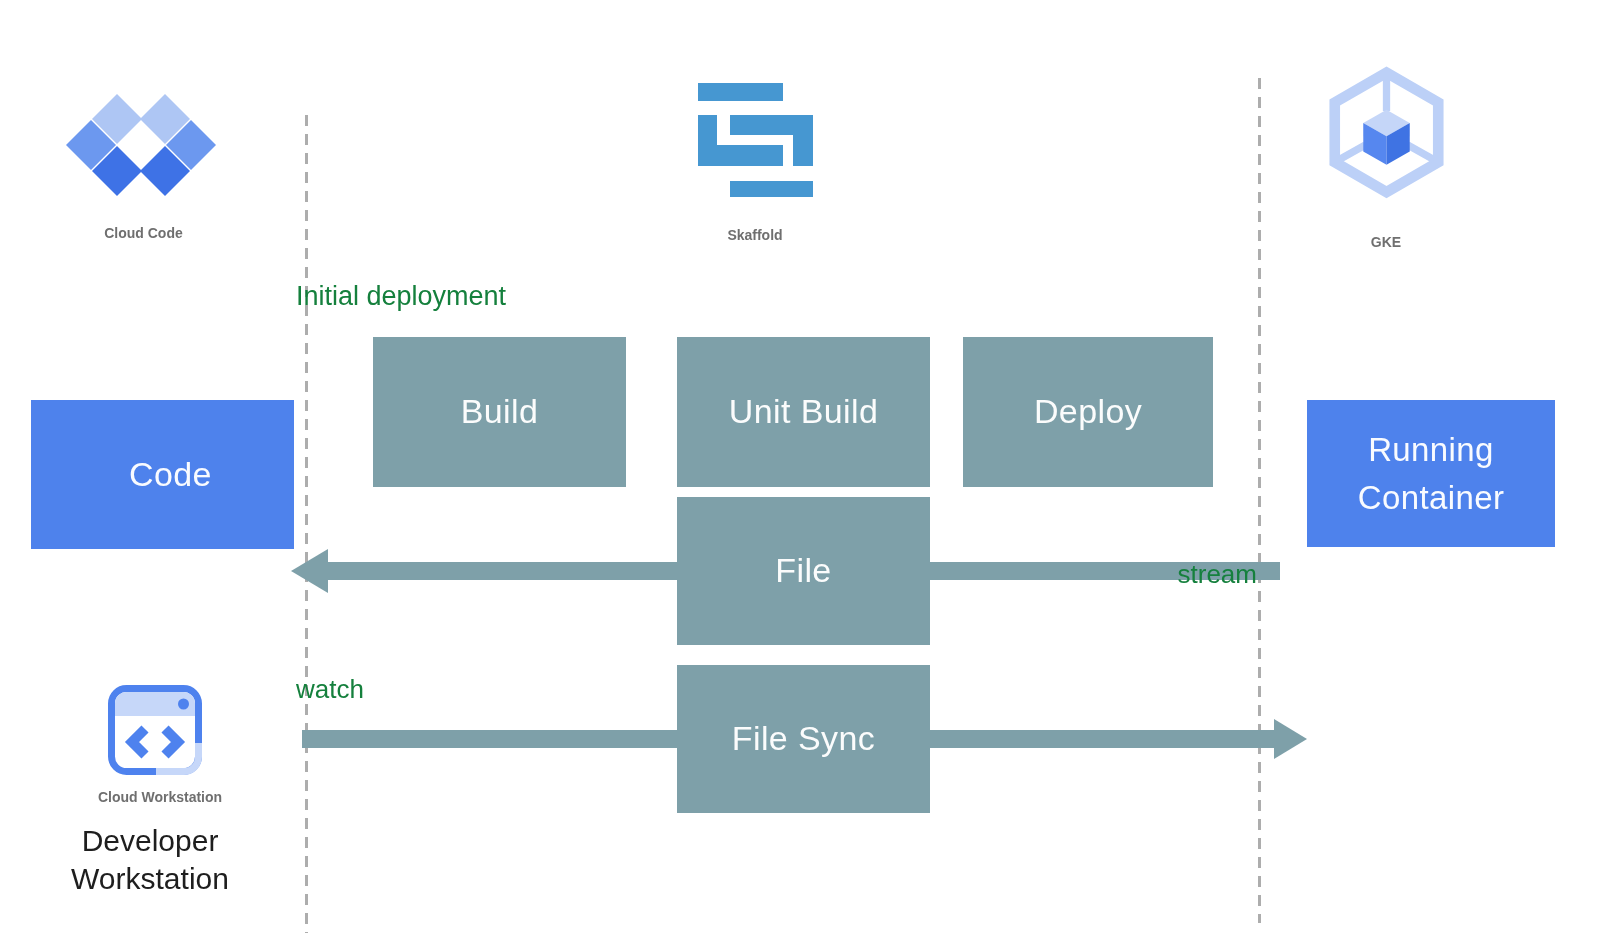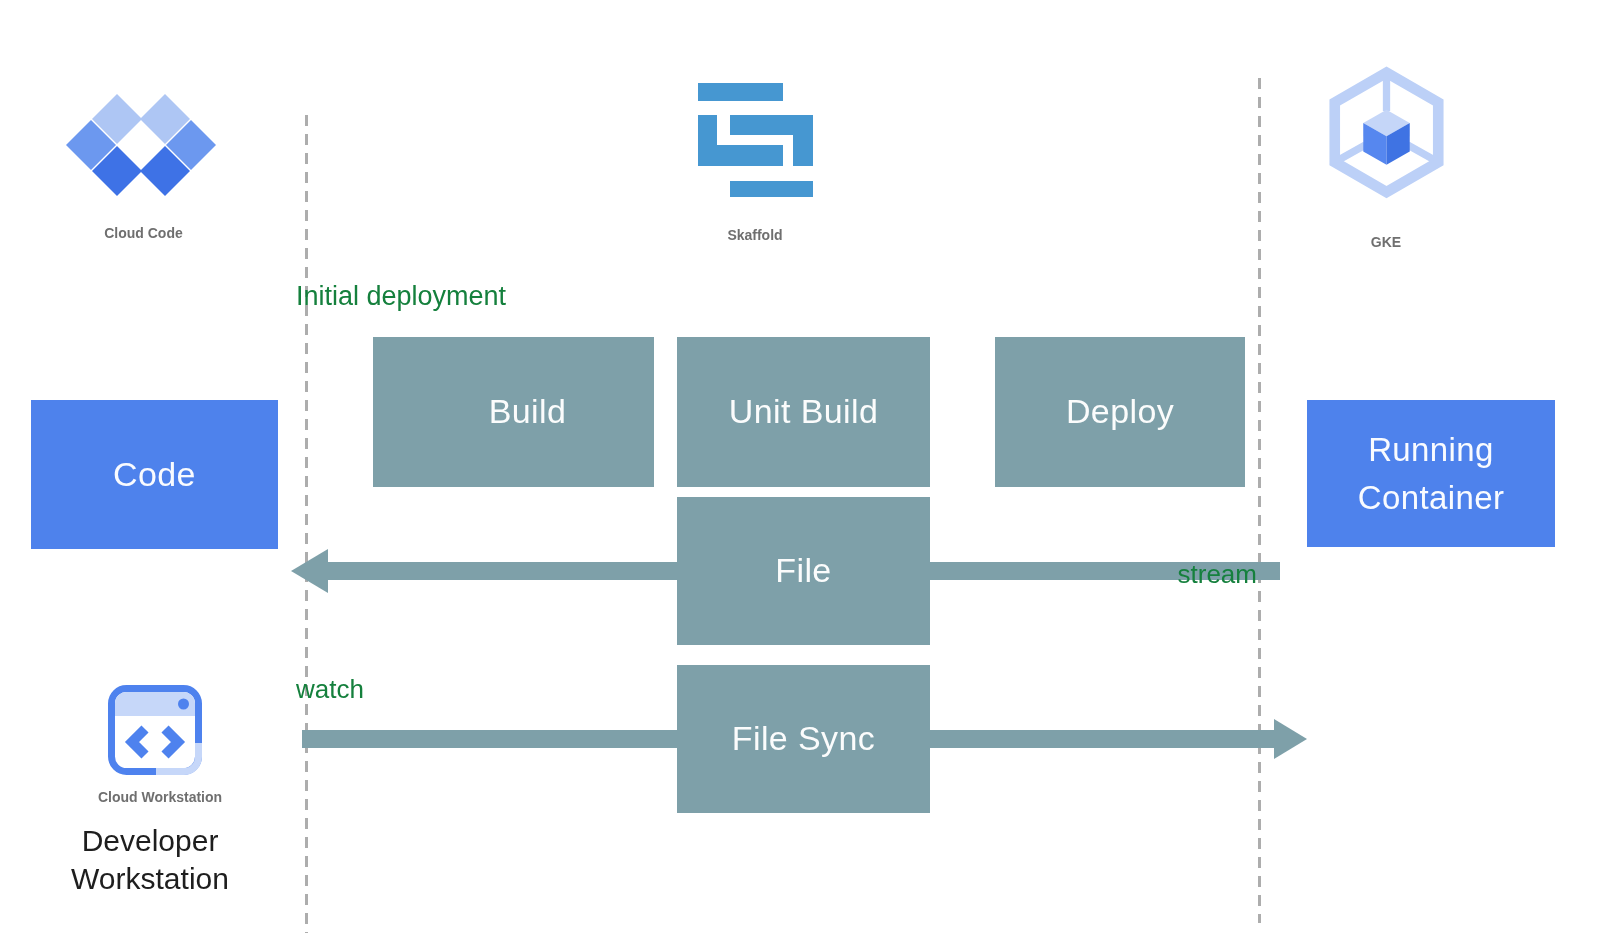--- a/index.html
+++ b/index.html
@@ -91,33 +91,33 @@
   <div class="abs">
     <div class="abs head-left" style="left:291px;top:549px;"></div>
     <div class="abs bar" style="left:326px;top:562px;width:954px;"></div>
   </div>
 
   <div class="abs">
     <div class="abs bar" style="left:302px;top:730px;width:973px;"></div>
     <div class="abs head-right" style="left:1274px;top:719px;"></div>
   </div>
 
-  <div class="abs node blue" style="left:31px;top:400px;width:247px;height:149px;">
+  <div class="abs node blue" style="left:31px;top:400px;width:247px;height:149px;padding-left:16px;">
     <span>Code</span>
   </div>
 
-  <div class="abs node teal" style="left:373px;top:337px;width:253px;height:150px;padding-left:28px;">
+  <div class="abs node teal" style="left:373px;top:337px;width:253px;height:150px;">
     <span>Build</span>
   </div>
 
   <div class="abs node teal" style="left:677px;top:337px;width:253px;height:150px;">
     <span>Unit Build</span>
   </div>
 
-  <div class="abs node teal" style="left:963px;top:337px;width:250px;height:150px;margin-left:32px;">
+  <div class="abs node teal" style="left:963px;top:337px;width:250px;height:150px;">
     <span>Deploy</span>
   </div>
 
   <div class="abs node teal" style="left:677px;top:497px;width:253px;height:148px;">
     <span>File</span>
   </div>
 
   <div class="abs node teal" style="left:677px;top:665px;width:253px;height:148px;">
     <span>File Sync</span>
   </div>

